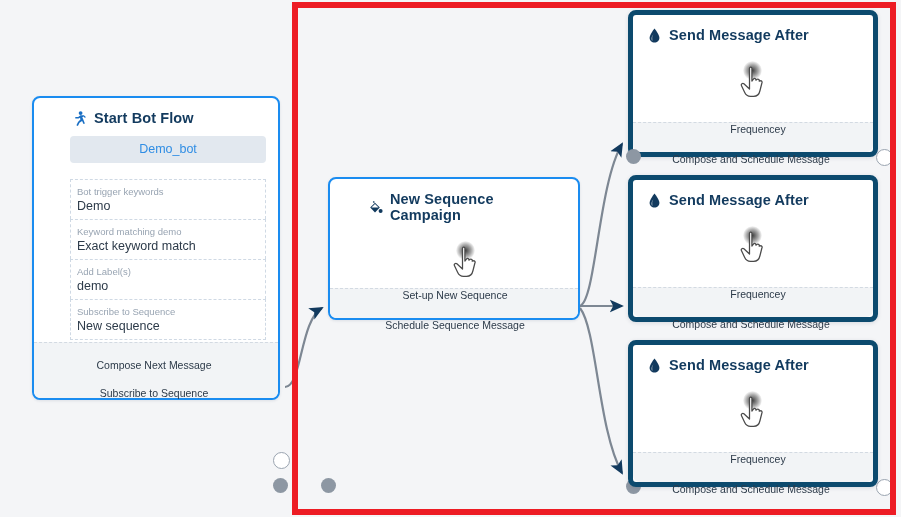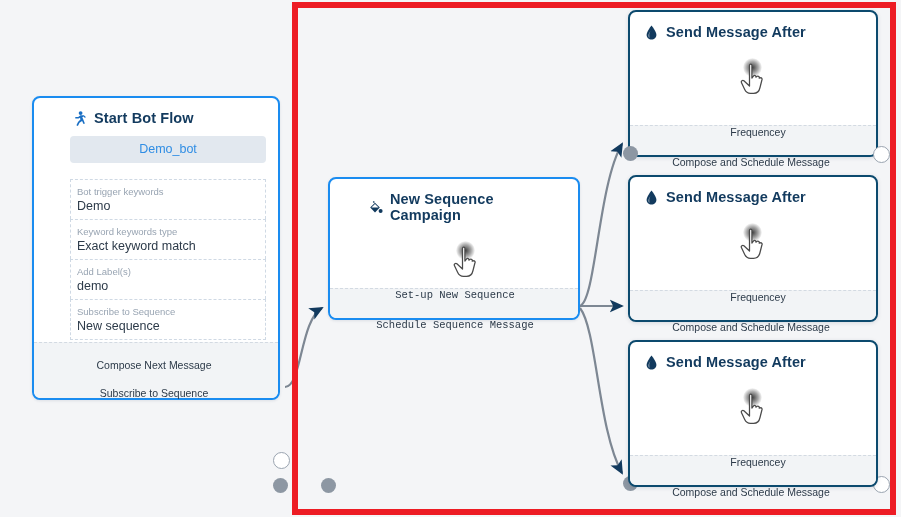--- a/index.html
+++ b/index.html
@@ -51,21 +51,21 @@
     border-radius: 8px;
     box-sizing: border-box;
     z-index: 4;
   }
   .node.selected {
     border: 2px solid #1a8cf0;
     box-shadow: 0 1px 3px rgba(16,40,80,.10);
     padding-left: 24px;
   }
   .node.plain {
-    border: 2px solid #0c4a6e;
+    border: 5px solid #0c4a6e;
     box-shadow: 0 1px 4px rgba(20,40,70,.13);
   }
 
   .node-title {
     display: flex;
     align-items: center;
     gap: 7px;
     padding: 12px 14px 6px 14px;
     font-size: 14.5px;
     font-weight: bold;
@@ -205,21 +205,21 @@
     </div>
 
     <div class="bot-pill">Demo_bot</div>
 
     <div class="fields">
       <div class="field">
         <div class="field-label">Bot trigger keywords</div>
         <div class="field-value">Demo</div>
       </div>
       <div class="field">
-        <div class="field-label">Keyword keywords type</div>
+        <div class="field-label">Keyword matching demo</div>
         <div class="field-value">Exact keyword match</div>
       </div>
       <div class="field">
         <div class="field-label">Add Label(s)</div>
         <div class="field-value">demo</div>
       </div>
       <div class="field">
         <div class="field-label">Subscribe to Sequence</div>
         <div class="field-value">New sequence</div>
       </div>
@@ -258,21 +258,21 @@
         <svg width="30" height="34" viewBox="0 0 30 34" style="position:relative;">
           <path d="M11.5 3.2 C11.5 1.7 13.9 1.7 13.9 3.2 L13.9 16.0 L15.6 13.9 C16.4 12.9 18.3 13.6 17.9 15.1
                    L19.2 14.3 C20.3 13.7 21.8 14.8 21.2 16.1 L22.3 15.8 C23.6 15.5 24.6 16.9 23.9 18.0
                    L22.0 25.5 C21.3 28.9 19.2 31.3 15.6 31.3 L12.5 31.3 C9.4 31.3 7.6 29.5 6.6 27.2
                    L3.4 20.6 C2.7 19.1 4.6 17.6 5.9 18.8 L11.5 24.0 Z" fill="#ffffff" stroke="#4a4a4a" stroke-width="1.25" stroke-linejoin="round"></path>
         </svg>
       </span>
     </div>
 
     <div class="node-footer" style="height:30px;">
-      <div class="port-row split" style="height:30px;font-family:Liberation Mono, monospace;">
+      <div class="port-row split" style="height:30px;">
         <span class="port-label">Set-up New Sequence</span>
         <span class="port-label">Schedule Sequence Message</span>
       </div>
     </div>
     <div class="port-abs filled" style="left:-9px; top:299px;"></div>
 
   </div>
 
   <div class="node plain" style="left:628px; top:10px; width:250px; height:147px;">
     <div class="node-title">

